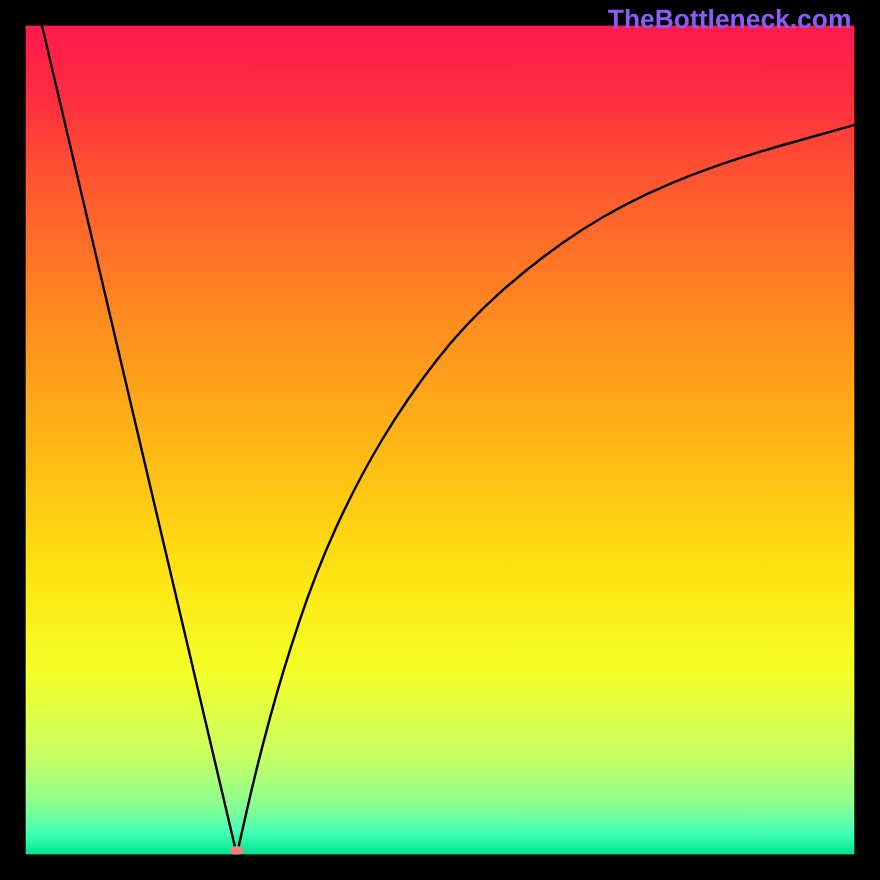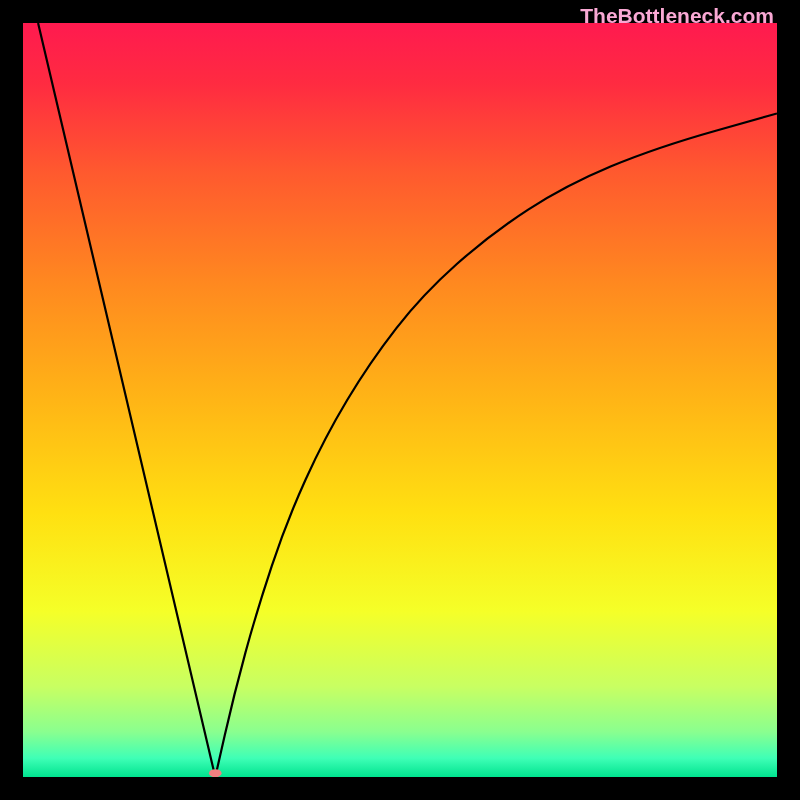--- a/index.html
+++ b/index.html
@@ -31,23 +31,23 @@
     position: absolute;
     top: 0;
     left: 0;
     width: 100%;
     height: 100%;
   }
   .watermark {
     position: absolute;
     top: 4px;
     right: 26px;
-    font-size: 21px;
+    font-size: 24px;
     font-weight: bold;
-    color: #f9a8d4;
+    color: #8b5cf6;
     letter-spacing: 0px;
   }
   .curve-svg {
     position: absolute;
     top: 0;
     left: 0;
     width: 100%;
     height: 100%;
   }
 </style>

